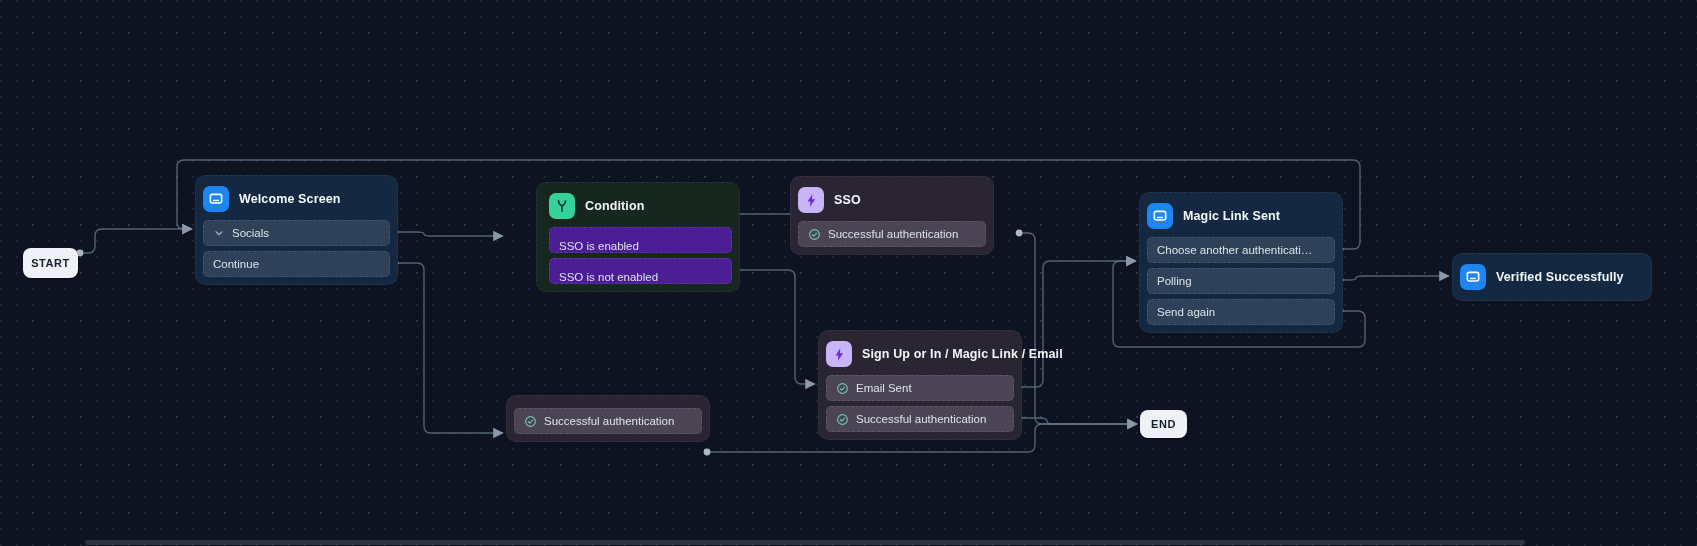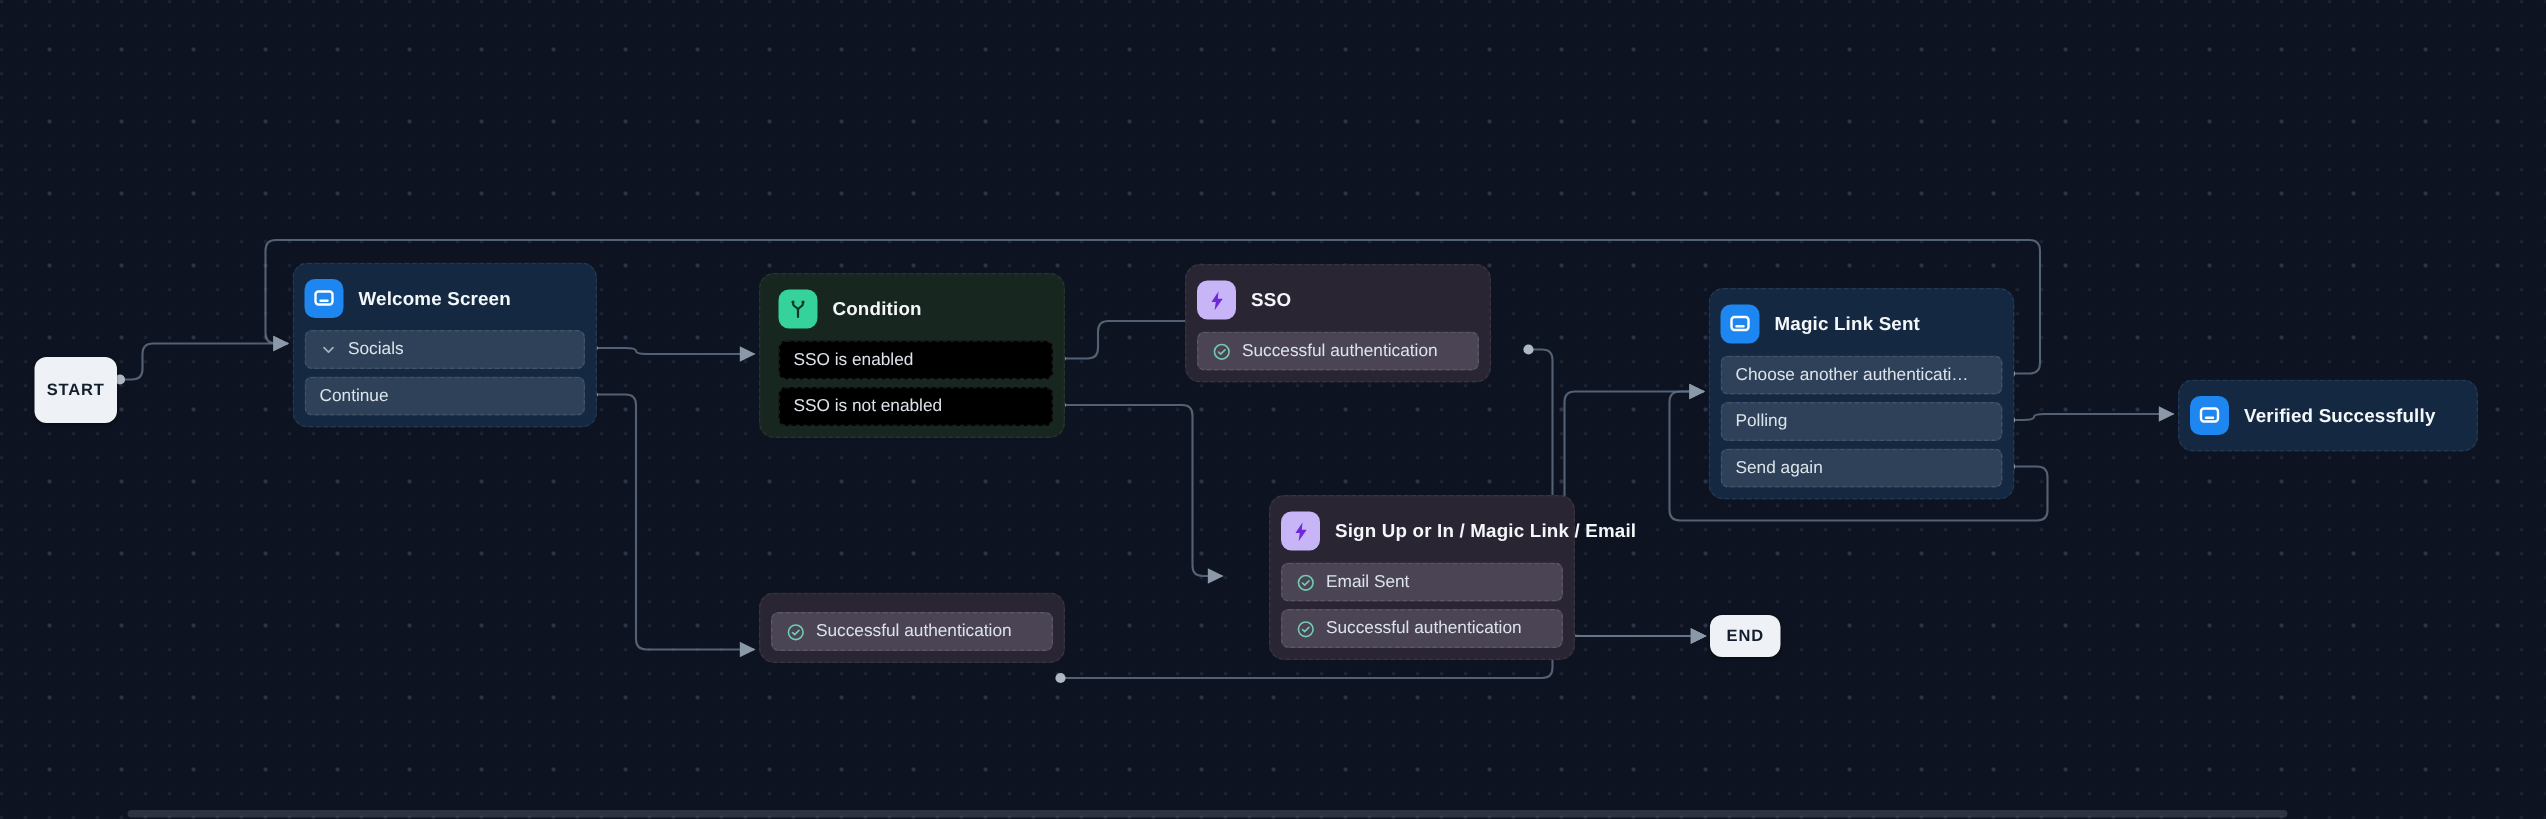--- a/index.html
+++ b/index.html
@@ -25,21 +25,21 @@
   .node-icon svg{display:block;}
   .node-title{font-weight:700;font-size:12.5px;color:#f4f7fa;white-space:nowrap;letter-spacing:.01em;}
   .node-row{
     height:26px;margin-top:5px;border-radius:5px;display:flex;align-items:center;gap:7px;
     padding:0 9px;font-size:11.5px;color:#dce3ea;box-sizing:border-box;
     border:1px dashed rgba(255,255,255,0.10);white-space:nowrap;overflow:hidden;
   }
   .node.screen{background:#142941;}
   .node.screen .node-row{background:#2e4158;}
   .node.condition{background:#17261f;}
-  .node.condition .node-row{background:#000000;}
+  .node.condition .node-row{background:#4c1d95;align-items:flex-end;}
   .node.action{background:#2a2533;}
   .node.action .node-row{background:#4a4455;}
   .pill{
     position:absolute;display:flex;align-items:center;justify-content:center;
     background:#eef1f5;color:#141f2e;font-weight:700;font-size:11px;
     letter-spacing:.05em;border-radius:8px;box-sizing:border-box;
     box-shadow:0 1px 2px rgba(0,0,0,.4);
   }
   #h-scrollbar{
     position:absolute;left:85px;bottom:1px;width:1440px;height:5px;
@@ -121,21 +121,21 @@
             <svg width="12" height="12" viewBox="0 0 24 24" fill="none">
               <path d="M6 9.5l6 6 6-6" stroke="#aab4c0" stroke-width="2.2" stroke-linecap="round" stroke-linejoin="round"></path>
             </svg>
           </span>
           <span>Socials</span>
         </div>
         <div class="node-row">
           <span>Continue</span>
         </div>
       </div>
-      <div class="node condition" style="left: 506px; top: 182px; width: 204px; padding-left: 12px;">
+      <div class="node condition" style="left: 536px; top: 182px; width: 204px; padding-left: 12px;">
         <div class="node-header">
           <span class="node-icon" style="background: rgb(53, 211, 155);">
             <svg width="16" height="16" viewBox="0 0 24 24" fill="none">
               <path d="M12 20v-7 M12 13c0-3.2-5-2.6-5-6.6 M12 13c0-3.2 5-2.6 5-6.6" stroke="#0a3527" stroke-width="2.2" stroke-linecap="round"></path>
               <circle cx="7" cy="5" r="1.6" fill="#0a3527"></circle>
               <circle cx="17" cy="5" r="1.6" fill="#0a3527"></circle>
             </svg>
           </span>
           <span class="node-title">Condition</span>
         </div>
@@ -158,21 +158,21 @@
         <div class="node-row">
           <span style="display: flex;">
             <svg width="13" height="13" viewBox="0 0 24 24" fill="none">
               <circle cx="12" cy="12" r="9" stroke="#74c9ae" stroke-width="2"></circle>
               <path d="M8 12.3l2.6 2.6L16 9.6" stroke="#74c9ae" stroke-width="2" stroke-linecap="round" stroke-linejoin="round"></path>
             </svg>
           </span>
           <span>Successful authentication</span>
         </div>
       </div>
-      <div class="node action" style="left: 818px; top: 330px; width: 204px; margin-left: 28px;">
+      <div class="node action" style="left: 818px; top: 330px; width: 204px;">
         <div class="node-header">
           <span class="node-icon" style="background: rgb(199, 181, 248);">
             <svg width="15" height="15" viewBox="0 0 24 24">
               <path d="M13.3 2 5.8 13.4h4.6L9.2 22l8.6-12.1h-5.2L13.3 2z" fill="#6d28d9"></path>
             </svg>
           </span>
           <span class="node-title">Sign Up or In / Magic Link / Email</span>
         </div>
         <div class="node-row">
           <span style="display: flex;">
@@ -229,16 +229,16 @@
           <span class="node-icon" style="background: rgb(29, 134, 240);">
             <svg width="16" height="16" viewBox="0 0 24 24" fill="none">
               <rect x="3.5" y="5" width="17" height="13" rx="3" stroke="#ffffff" stroke-width="2.4"></rect>
               <path d="M8.5 14.2h7" stroke="#ffffff" stroke-width="2.4" stroke-linecap="round"></path>
             </svg>
           </span>
           <span class="node-title">Verified Successfully</span>
         </div>
       </div>
     </div>
-  <div class="pill" id="start-pill" style="left: 23px; top: 238px; width: 55px; height: 44px;">START</div>
+  <div class="pill" id="start-pill" style="left: 23px; top: 248px; width: 55px; height: 30px;">START</div>
   <div class="pill" id="end-pill" style="left: 1140px; top: 410px; width: 47px; height: 28px;">END</div>
   <div id="h-scrollbar"></div>
 </div>
 
 </body></html>

